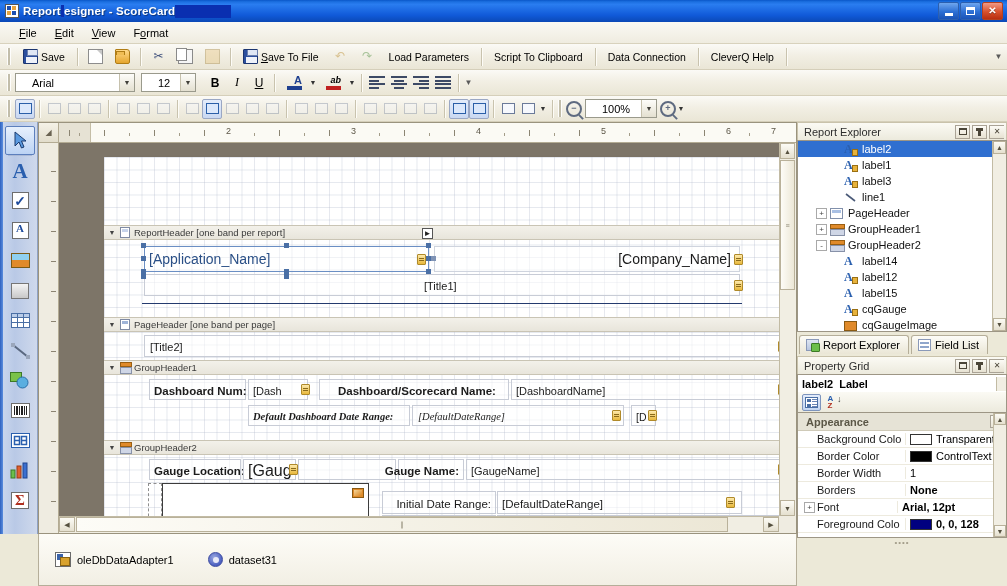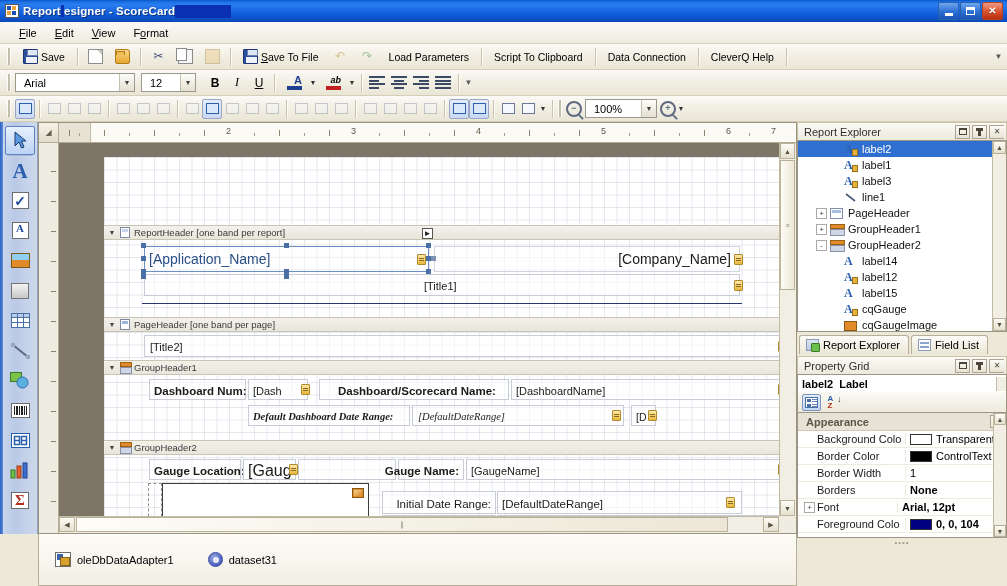--- a/index.html
+++ b/index.html
@@ -93,21 +93,21 @@
   .ic-paste{ background:#e8c98a;border:1px solid #a98b46;opacity:.45;}
   .ic-undo,.ic-redo{ opacity:.45; }
   .glyph{ font-size:12px;line-height:15px;text-align:center;display:block;width:15px;}
 
   .ovf{ width:11px;height:20px; display:flex;align-items:center;justify-content:center;
      font-size:8px;color:#5a5a5a; margin-left:auto; margin-right:3px; flex:0 0 auto;}
 
   
   .combo{
     height:19px;border:1px solid #9a9a8c;background:#fff;display:flex;align-items:center;
-    font-size:11px; padding-left:8px; position:relative; flex:0 0 auto;
+    font-size:11px; padding-left:16px; position:relative; flex:0 0 auto;
   }
   .combo .cb-val{ flex:1 1 auto; white-space:nowrap; overflow:hidden; }
   .combo .cb-arrow{
     width:15px;height:17px;background:linear-gradient(to bottom,#fdfdfa,#e4e0d0);
     border-left:1px solid #c6c1ad; display:flex;align-items:center;justify-content:center;
     font-size:7px; color:#41403a;
   }
   .combo.font{ width:120px; }
   .combo.size{ width:55px; }
   .fbtn{ width:22px;height:20px;display:flex;align-items:center;justify-content:center;
@@ -1037,21 +1037,21 @@
       <div class="pg-row">
         <span class="pg-exp">+</span>
         <span class="pg-name" style="width:80px">Font</span>
         <span class="pg-val bold">Arial, 12pt</span>
       </div>
       <div class="pg-row">
         <span class="pg-spacer"></span>
         <span class="pg-name">Foreground Colo</span>
         <span class="pg-val bold">
           <span class="sw" style="background:#000080"></span>
-          <span>0, 0, 104</span>
+          <span>0, 0, 128</span>
         </span>
       </div>
 
       <div class="pg-sb">
         <div class="sb-btn" style="left:0;top:0;width:12px;height:12px">▲</div>
         <div class="sb-btn" style="left:0;bottom:0;width:12px;height:12px">▼</div>
       </div>
     </div>
     <div class="pg-foot">••••</div>
   </div>

